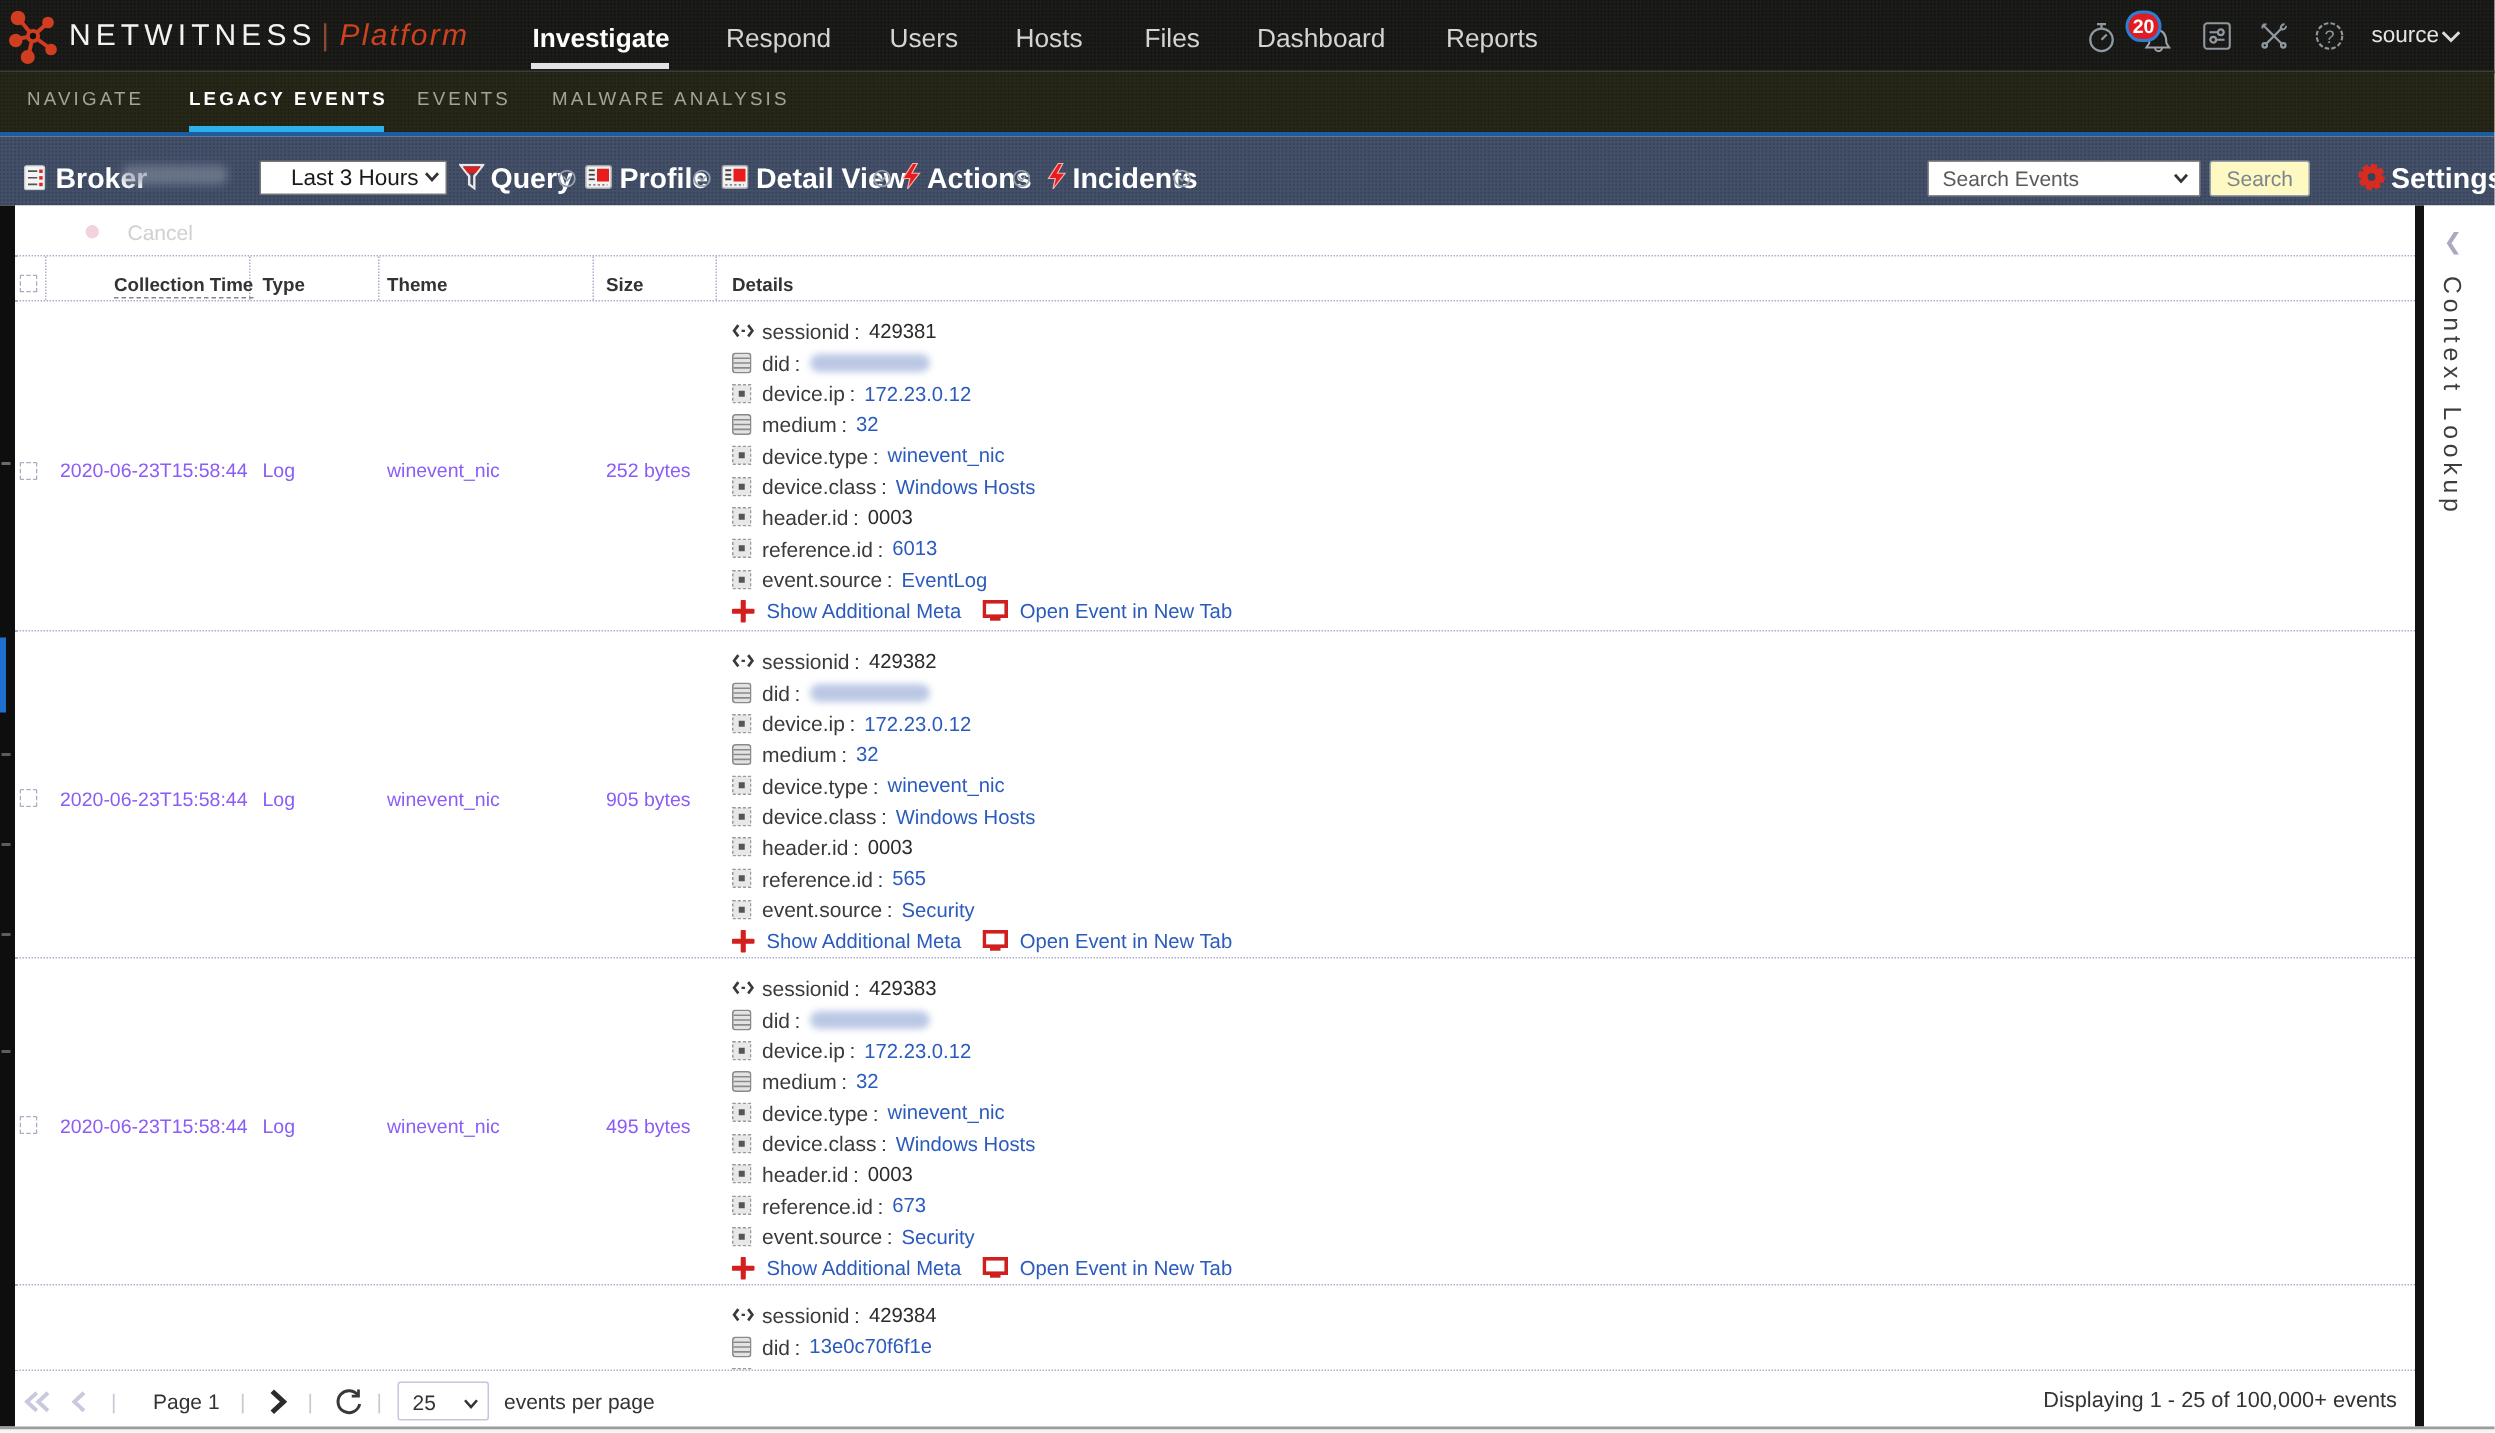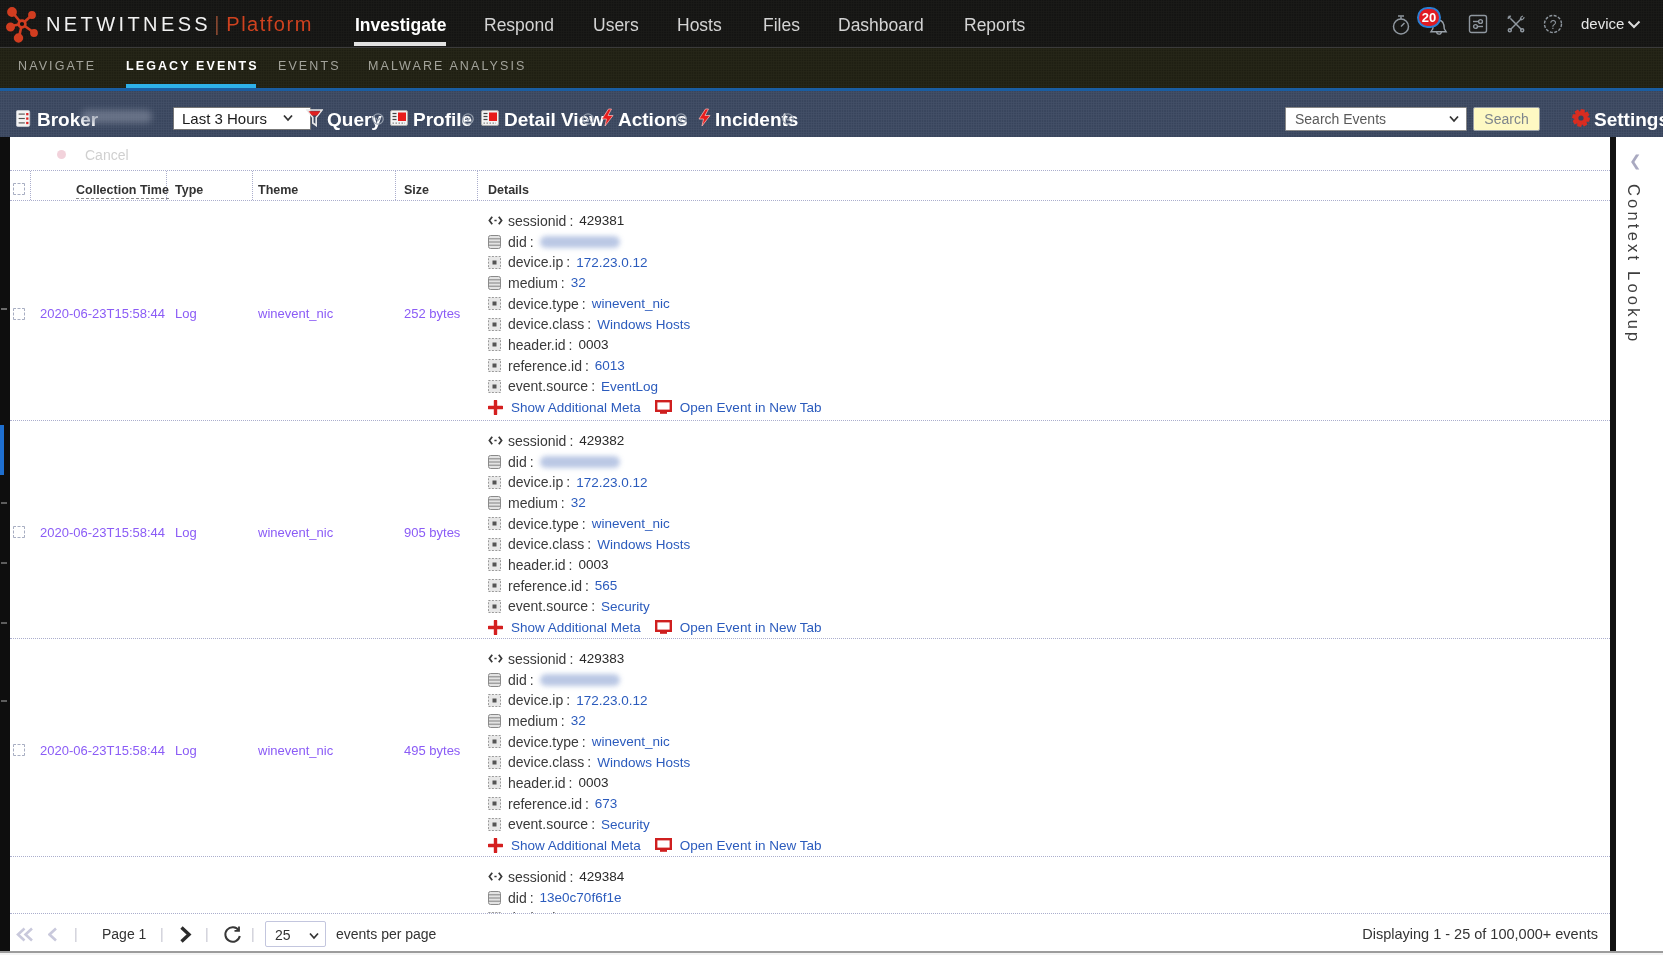--- a/index.html
+++ b/index.html
@@ -5,42 +5,42 @@
 * { margin:0; padding:0; box-sizing:border-box; }
 html,body { width:1663px; height:955px; overflow:hidden; background:#fff;
   font-family:"Liberation Sans", sans-serif; }
 .abs { position:absolute; }
 
 
 #nav { position:absolute; left:0; top:0; width:1663px; height:48px; background:#121212;
   background-image: radial-gradient(rgba(190,190,140,.055) 1px, transparent 1.2px); background-size:2.5px 2.5px; }
 .brand { position:absolute; left:46px; top:13px; font-size:20px; letter-spacing:3.4px; color:#f2f2f2; }
 .brand .sep { color:#8a4a32; letter-spacing:0; margin:0 7px 0 3px; font-weight:400;}
-.brand .plat { color:#cf421f; letter-spacing:1.5px; }
+.brand .plat { color:#cf421f; letter-spacing:1.5px;font-style:italic; }
 .menu { position:absolute; top:15px; font-size:17.5px; color:#d4d4d4; }
 .menu.active { color:#fff; font-weight:700; }
 #inv-under { position:absolute; left:354px; top:42px; width:92px; height:3.5px; background:#e2e2e2; }
 .navico { position:absolute; top:14px; }
 #admin { position:absolute; left:1581px; top:15px; font-size:15px; color:#e6e6e6; }
 
 
 #tabs { position:absolute; left:0; top:48px; width:1663px; height:40px; background:#1d1d12;
   background-image: radial-gradient(rgba(200,200,130,.06) 1px, transparent 1.2px); background-size:2.5px 2.5px; }
 .tab { position:absolute; top:11px; font-size:12.5px; letter-spacing:2.1px; color:#a3a39b; font-weight:400; }
 .tab.active { color:#fff; font-weight:700; }
 #tab-under { position:absolute; left:126px; top:84px; width:130px; height:4px; background:#2eb0e8; z-index:5;}
 #blueline { position:absolute; left:0; top:88px; width:1663px; height:2.5px; background:#1a5da1; }
 
 
 #toolbar { position:absolute; left:0; top:91px; width:1663px; height:46px; background:#36425a;
   background-image: radial-gradient(rgba(205,220,245,.09) 1px, transparent 1.2px); background-size:2.5px 2.5px; }
 .tbtxt { position:absolute; top:13.5px; font-size:19px; font-weight:700; color:#fff; }
 .tbico { position:absolute; }
-#sel-time { position:absolute; left:173px; top:107px; width:138px; height:23px; background:#fff;
-  border:1px solid #777; border-radius:1px; font-size:15px; color:#1a1a1a; padding:2px 4px 0 8px; }
+#sel-time { position:absolute; left:173px; top:107px; width:125px; height:23px; background:#fff;
+  border:1px solid #777; border-radius:1px; font-size:15px; color:#1a1a1a; padding:2px 4px 0 20px; }
 #searchsel { position:absolute; left:1285px; top:107px; width:182px; height:24px; background:#fff;
   border:1px solid #888; border-radius:1px; font-size:14px; color:#5a5a5a; padding:3px 4px 0 9px; }
 #searchbtn { position:absolute; left:1473px; top:107px; width:67px; height:24px; background:#fef9c3;
   border:1px solid #9aa0a6; border-radius:2px; font-size:14px; color:#7e858c; text-align:center; padding-top:3px; }
 
 
 #leftstrip { position:absolute; left:0; top:137px; width:10px; height:814px; background:#0e0e0e; }
 #leftblue { position:absolute; left:0; top:425px; width:4px; height:50px; background:#1e6fd0; }
 #rightborder { position:absolute; left:1610px; top:137px; width:6px; height:814px; background:#121212; }
 #rightpanel { position:absolute; left:1616px; top:137px; width:47px; height:814px; background:#fff; }
@@ -122,21 +122,21 @@
       <path d="M15.5 4.5 L4.5 15.5"></path>
     <path d="M2.5 2.5 L4.5 4.5 M2.5 2.5 L2.2 5 M2.5 2.5 L5 2.2" stroke-width="1.3"></path>
     <path d="M17 2 a3.2 3.2 0 0 0 -2.6 2.6 l 1.2 1.2 a3.2 3.2 0 0 0 2.6 -2.6" stroke-width="1.2"></path>
     <circle cx="16.2" cy="16.2" r="1.5"></circle>
       <circle cx="3.8" cy="16.2" r="1.5"></circle>
   </svg>
   <svg class="navico" style="left:1543px" width="20" height="20" viewBox="0 0 20 20" fill="none" stroke="#8f979f" stroke-width="1.4">
     <circle cx="10" cy="10" r="8.5" stroke-dasharray="3 1.5"></circle>
     <text x="10" y="14.5" text-anchor="middle" font-size="12" fill="#8f979f" stroke="none" font-family="Liberation Sans">?</text>
   </svg>
-  <div id="admin">device</div>
+  <div id="admin">source</div>
   <svg class="abs" style="left:1627px;top:20px" width="14" height="9" viewBox="0 0 14 9" fill="none" stroke="#dcdcdc" stroke-width="2">
     <path d="M1.5 1.5 L7 7 L12.5 1.5"></path>
   </svg>
 </div>
 
 <div style="position:absolute;left:0;top:47px;width:1663px;height:2px;background:#3b3b3b;"></div>
 <div id="tabs">
   <div class="tab" style="left:18px;">NAVIGATE</div>
   <div class="tab active" style="left:126px;">LEGACY EVENTS</div>
   <div class="tab" style="left:278px;">EVENTS</div>

